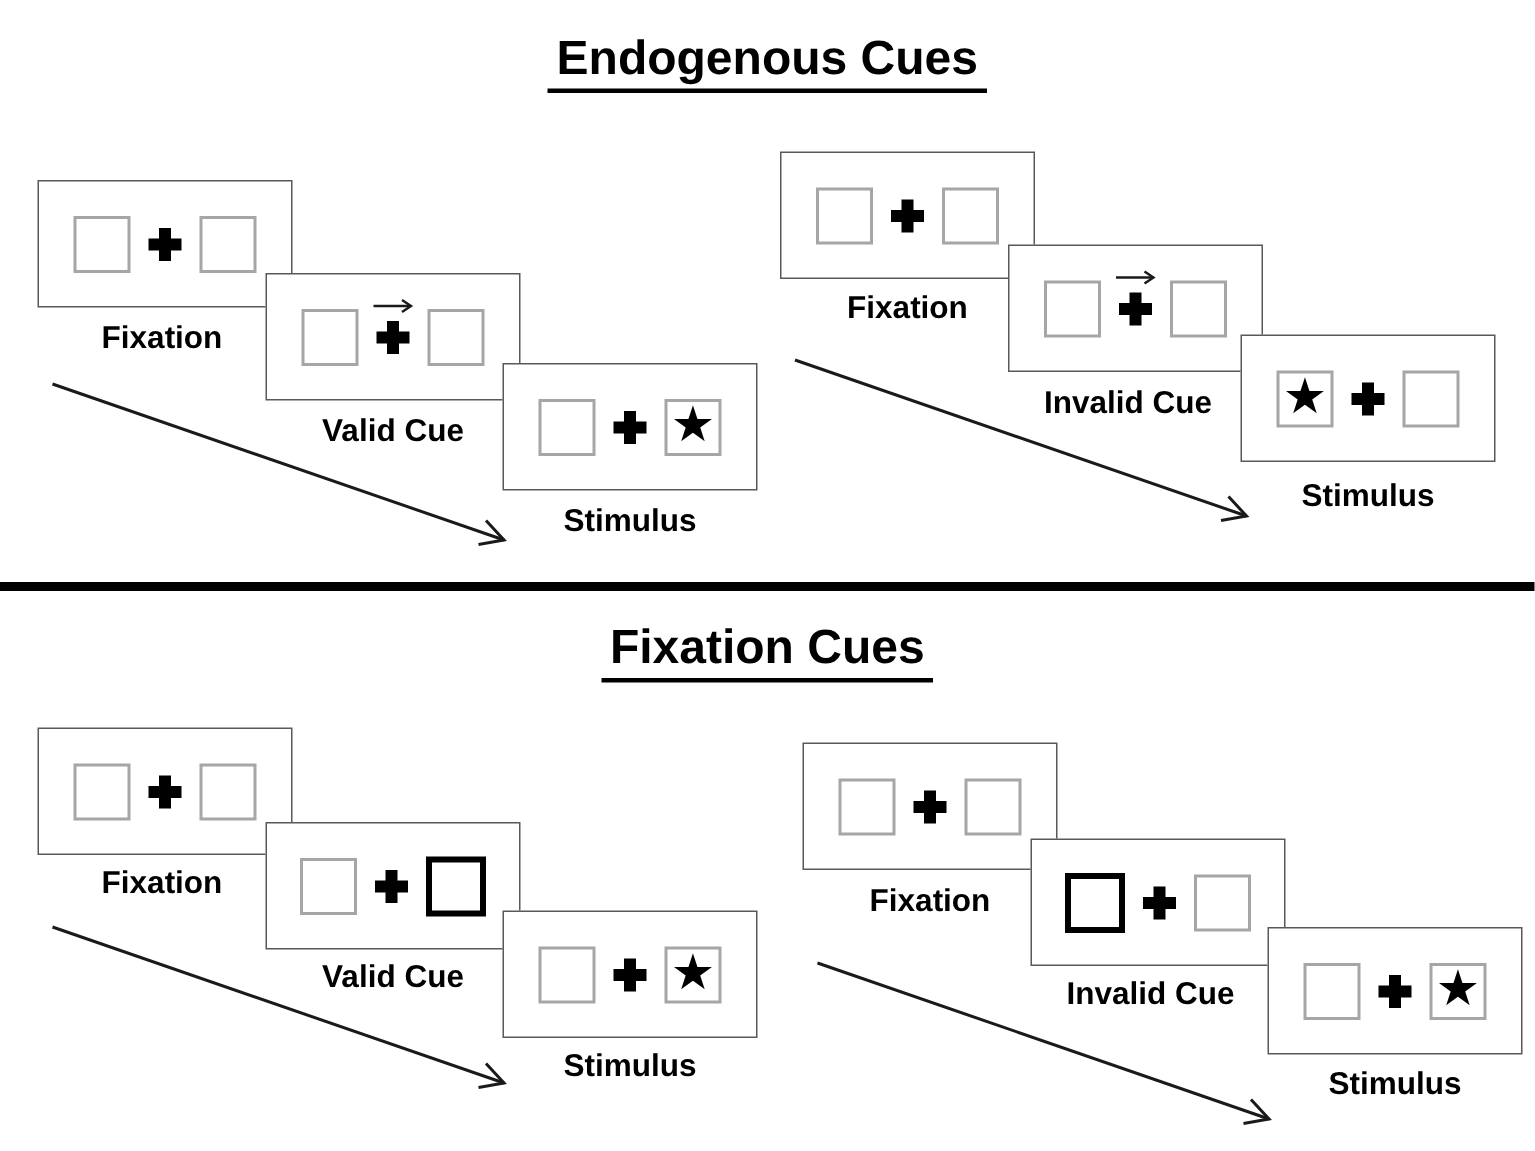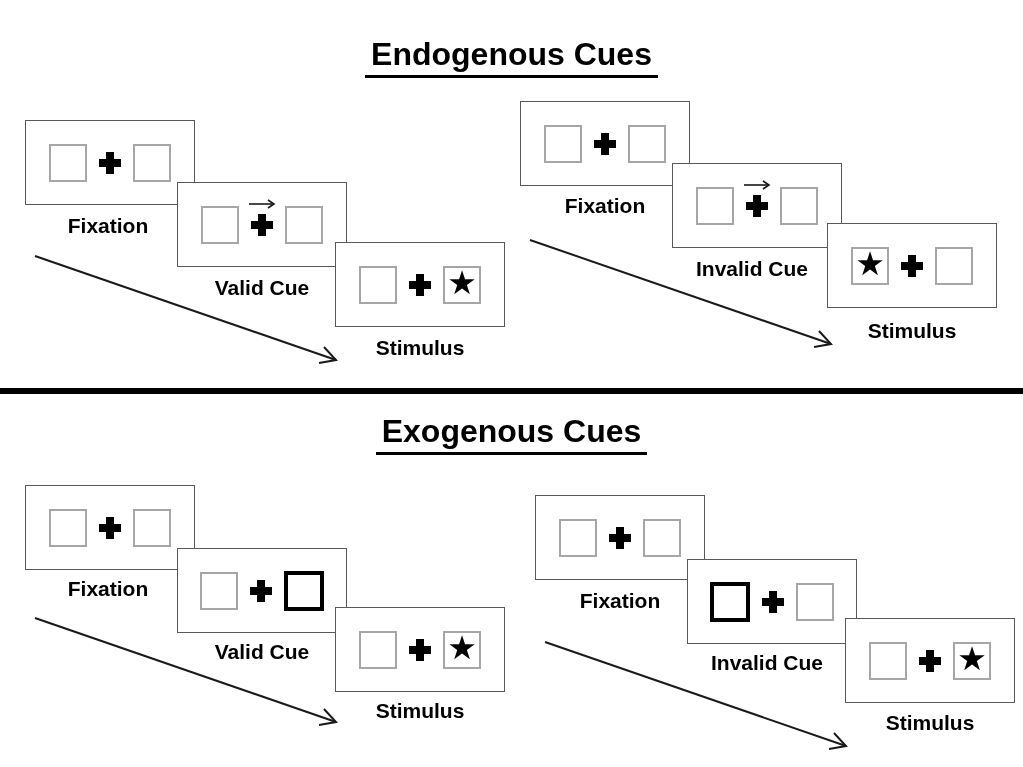--- a/index.html
+++ b/index.html
@@ -26,21 +26,21 @@
   .cue-arrow{position:absolute;left:-3px;top:-18px;}
   .cue-arrow line,.cue-arrow polyline{stroke:#1a1a1a;stroke-width:1.6;fill:none;}
   .plabel{position:absolute;width:170px;text-align:center;font-weight:bold;font-size:21px;z-index:6;}
   .tarrow{position:absolute;z-index:0;}
   .tarrow line,.tarrow polyline{stroke:#1a1a1a;stroke-width:2;fill:none;}
   .z1{z-index:1}.z2{z-index:2}.z3{z-index:3}
 </style>
 </head>
 <body>
 
-<div class="sec-title" style="top:36px">
+<div class="sec-title" style="top:20px">
   <span class="ul">Endogenous Cues</span>
 </div>
 
 <svg class="tarrow" style="left:30px;top:250px" width="316" height="120">
   <line x1="5" y1="6" x2="306" y2="110"></line>
     <polyline points="294,97 306,110 289,113"></polyline>
 </svg>
 <div class="panel z1" style="left:25px;top:120px">
   <div class="sq"></div>
   <div class="plusw">
@@ -113,21 +113,21 @@
       <i class="plus-h"></i>
       <i class="plus-v"></i>
     </div>
   <div class="sq"></div>
 </div>
 <div class="plabel" style="left:827px;top:319px">Stimulus</div>
 
 <div class="divider" style="top:388px"></div>
 
 <div class="sec-title" style="top:413px">
-  <span class="ul">Exogenous Cues</span>
+  <span class="ul">Fixation Cues</span>
 </div>
 
 <svg class="tarrow" style="left:30px;top:612px" width="316" height="120">
   <line x1="5" y1="6" x2="306" y2="110"></line>
     <polyline points="294,97 306,110 289,113"></polyline>
 </svg>
 <div class="panel z1" style="left:25px;top:485px">
   <div class="sq"></div>
   <div class="plusw">
       <i class="plus-h"></i>

